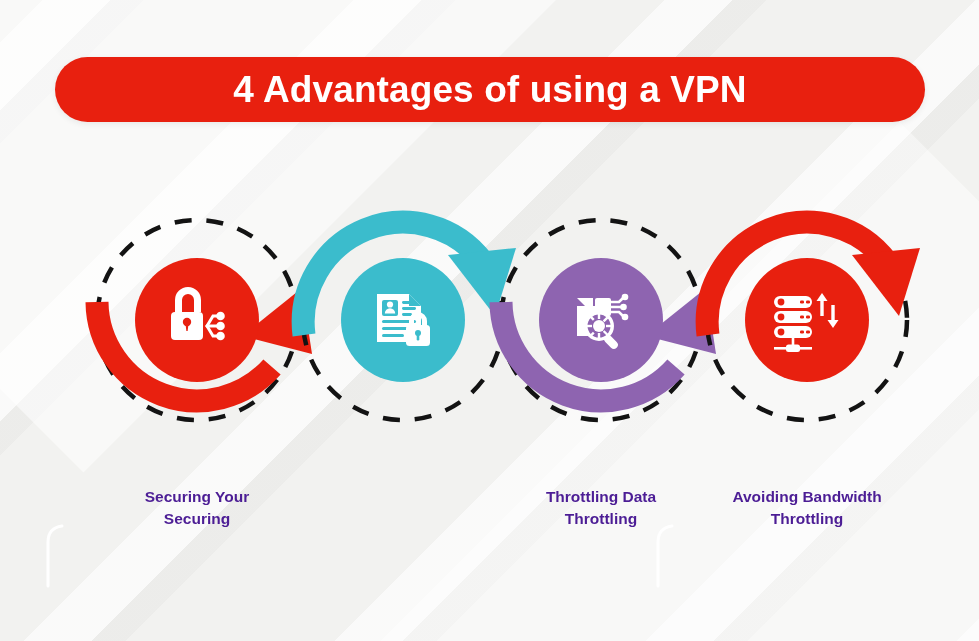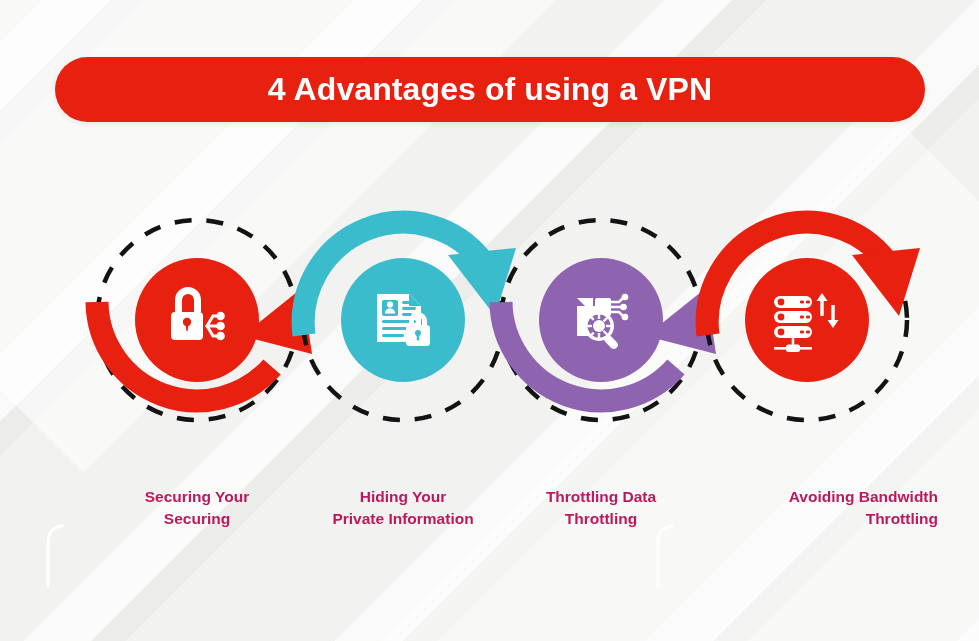--- a/index.html
+++ b/index.html
@@ -74,21 +74,21 @@
     height: 65px;
     background: #e8200f;
     border-radius: 33px;
     display: flex;
     align-items: center;
     justify-content: center;
     box-shadow: 0 2px 6px rgba(0,0,0,0.07);
   }
   .title-text {
     color: #ffffff;
-    font-size: 32px;
+    font-size: 37px;
     font-weight: bold;
     letter-spacing: 0.1px;
     font-family: "Liberation Sans", sans-serif;
     white-space: nowrap;
   }
 
   
   .flow-svg {
     position: absolute;
     left: 0;
@@ -103,30 +103,30 @@
     left: 0;
     top: 486px;
     width: 979px;
     height: 70px;
   }
   .step-label {
     position: absolute;
     top: 0;
     width: 230px;
     text-align: center;
-    color: #be185d;
+    color: #4c1d95;
     font-size: 15.5px;
     font-weight: bold;
     line-height: 1.42;
     font-family: "Liberation Sans", sans-serif;
   }
   .step-label.l0 { left: 82px; }
   .step-label.l1 { left: 288px; }
   .step-label.l2 { left: 486px; }
-  .step-label.l3 { left: 708px; text-align: right; }
+  .step-label.l3 { left: 692px; }
 
   
   .corner-accent {
     position: absolute;
     pointer-events: none;
   }
 </style>
 </head>
 <body>
 
@@ -290,24 +290,20 @@
         <use href="#icon-server-bandwidth"></use>
       </g>
     </g>
   </svg>
 
   <div class="labels-row">
     <div class="step-label l0">
       <span>Securing Your</span><br>
       <span>Securing</span>
     </div>
-    <div class="step-label l1">
-      <span>Hiding Your</span><br>
-      <span>Private Information</span>
-    </div>
     <div class="step-label l2">
       <span>Throttling Data</span><br>
       <span>Throttling</span>
     </div>
     <div class="step-label l3">
       <span>Avoiding Bandwidth</span><br>
       <span>Throttling</span>
     </div>
   </div>
 

